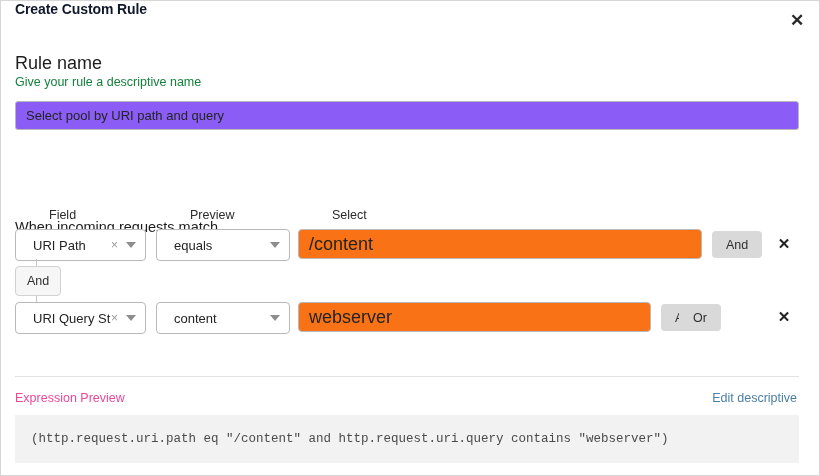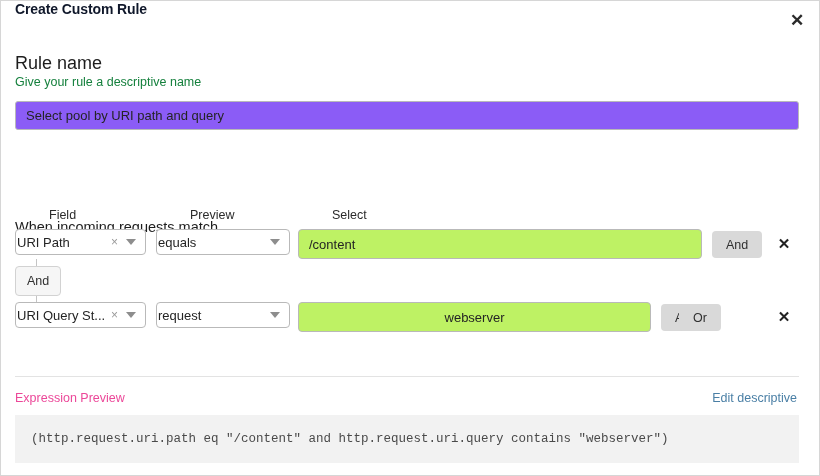--- a/index.html
+++ b/index.html
@@ -114,28 +114,28 @@
     position: absolute;
     left: 0;
     width: 820px;
     height: 30px;
   }
   .cond-row.row1 { top: 228px; }
   .cond-row.row2 { top: 301px; }
 
   .select-box {
     position: absolute;
-    height: 26px;
+    height: 32px;
     box-sizing: border-box;
     border: 1px solid #b9b9b9;
     border-radius: 4px;
     background: #fff;
     display: flex;
     align-items: center;
-    padding: 0 6px 0 1px;
+    padding: 0 6px 0 17px;
     font-size: 13px;
     color: #242424;
     cursor: pointer;
   }
   .select-box.field-sel { left: 14px; width: 131px; }
   .select-box.op-sel { left: 155px; width: 134px; }
 
   .sel-text {
     flex: 1;
     white-space: nowrap;
@@ -157,29 +157,29 @@
     margin-right: 3px;
   }
 
   .value-input {
     position: absolute;
     left: 297px;
     height: 30px;
     box-sizing: border-box;
     border: 1px solid #b9b9b9;
     border-radius: 4px;
-    background: #bef264;
+    background: #f97316;
     font-family: "Liberation Sans", sans-serif;
-    font-size: 13px;
+    font-size: 18px;
     color: #242424;
     padding: 0 10px;
     outline: none;
   }
   .value-input.w1 { width: 404px; }
-  .value-input.w2 { width: 353px; text-align: center; }
+  .value-input.w2 { width: 353px; }
 
   .logic-btn {
     position: absolute;
     height: 27px;
     top: 2px;
     background: #d9d9d9;
     border: none;
     border-radius: 4px;
     font-family: "Liberation Sans", sans-serif;
     font-size: 12.5px;
@@ -319,21 +319,21 @@
     <div class="conn-line bottom"></div>
   </div>
 
   <div class="cond-row row2">
     <div class="select-box field-sel">
       <span class="sel-text">URI Query St...</span>
       <span class="clear-x">×</span>
       <span class="caret"></span>
     </div>
     <div class="select-box op-sel">
-      <span class="sel-text">request</span>
+      <span class="sel-text">content</span>
       <span class="caret"></span>
     </div>
     <input class="value-input w2" type="text" value="webserver" style="">
     <button class="logic-btn" style="left:660px;">And</button>
     <button class="logic-btn" style="left:678px;">Or</button>
     <div class="del-btn" style="left:772px;">✕</div>
   </div>
 
   <div class="divider"></div>
   <div class="expr-label">Expression Preview</div>

